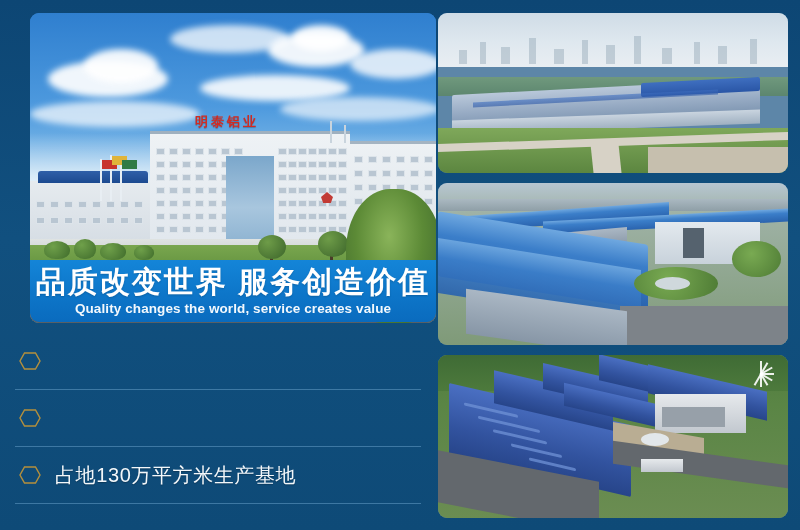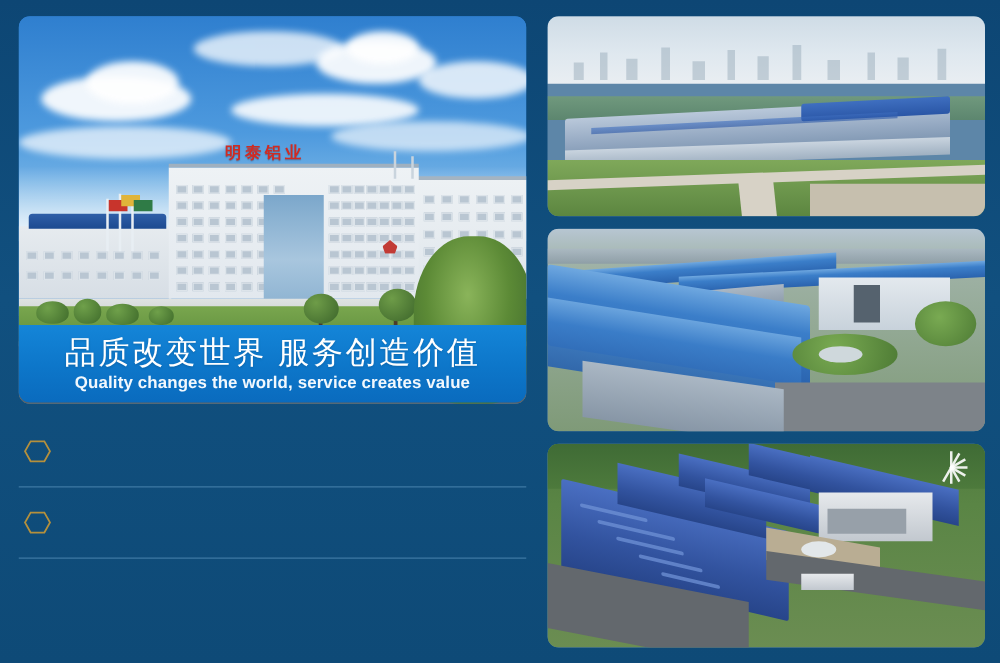--- a/index.html
+++ b/index.html
@@ -12,21 +12,21 @@
   }
   .page {
     position:absolute; inset:0;
     background:linear-gradient(180deg,#0d4674 0%,#11507f 45%,#0e4a77 100%);
   }
 
   
   .left-col { position:absolute; left:15px; top:13px; width:406px; height:505px; }
 
   .hero {
-    position:absolute; left:0; top:0; width:406px; height:310px;
+    position:absolute; left:15px; top:0; width:406px; height:310px;
     border-radius:9px; overflow:hidden;
     background:#2f7fd0;
   }
   
   .sky {
     position:absolute; left:0; top:0; width:100%; height:66%;
     background:linear-gradient(180deg,#2f7fcf 0%,#4e9ade 46%,#8cc2ea 80%,#bcd9ef 100%);
   }
   .cloud { position:absolute; background:#fff; border-radius:50%; filter:blur(3px); opacity:.92; }
   .c1 { left:18px;  top:48px;  width:120px; height:36px; }
@@ -106,21 +106,21 @@
 
   
   .banner {
     position:absolute; left:0; top:247px; width:406px; height:62px;
     background:linear-gradient(180deg,#1485d8 0%,#0d76c9 55%,#0a6bbe 100%);
     border-radius:0 0 9px 9px;
     display:flex; flex-direction:column; align-items:center; justify-content:center;
     overflow:hidden;
   }
   .banner .cn {
-    color:#ffffff; font-size:25px; font-weight:normal; letter-spacing:2px;
+    color:#ffffff; font-size:30px; font-weight:bold; letter-spacing:2px;
     line-height:1.05; white-space:nowrap;
     text-shadow:0 1px 2px rgba(0,0,0,.18);
   }
   .banner .en {
     color:#f2f8fd; font-size:13.5px; font-weight:bold; letter-spacing:.1px;
     margin-top:3px; white-space:nowrap;
   }
 
   
   .facts { position:absolute; left:0; top:320px; width:406px; }
@@ -425,20 +425,28 @@
       </div>
 
       <div class="fact-row">
         <span class="hexicon">
           <svg width="22" height="22" viewBox="0 0 22 22">
             <polygon points="5.5,3 16.5,3 21,11 16.5,19 5.5,19 1,11" fill="none" stroke="#b5903c" stroke-width="1.4"></polygon>
           </svg>
         </span>
       </div>
 
+      <div class="fact-row">
+        <span class="hexicon">
+          <svg width="22" height="22" viewBox="0 0 22 22">
+            <polygon points="5.5,3 16.5,3 21,11 16.5,19 5.5,19 1,11" fill="none" stroke="#b5903c" stroke-width="1.4"></polygon>
+          </svg>
+        </span>
+        <span class="fact-label">占地130万平方米生产基地</span>
+      </div>
 
     </div>
   </div>
 
   <div class="right-col">
 
     <div class="thumb t1">
       <div class="sky-haze"></div>
       <div class="city-sil">
         <i style="left:6%;width:8px;height:14px;"></i>

